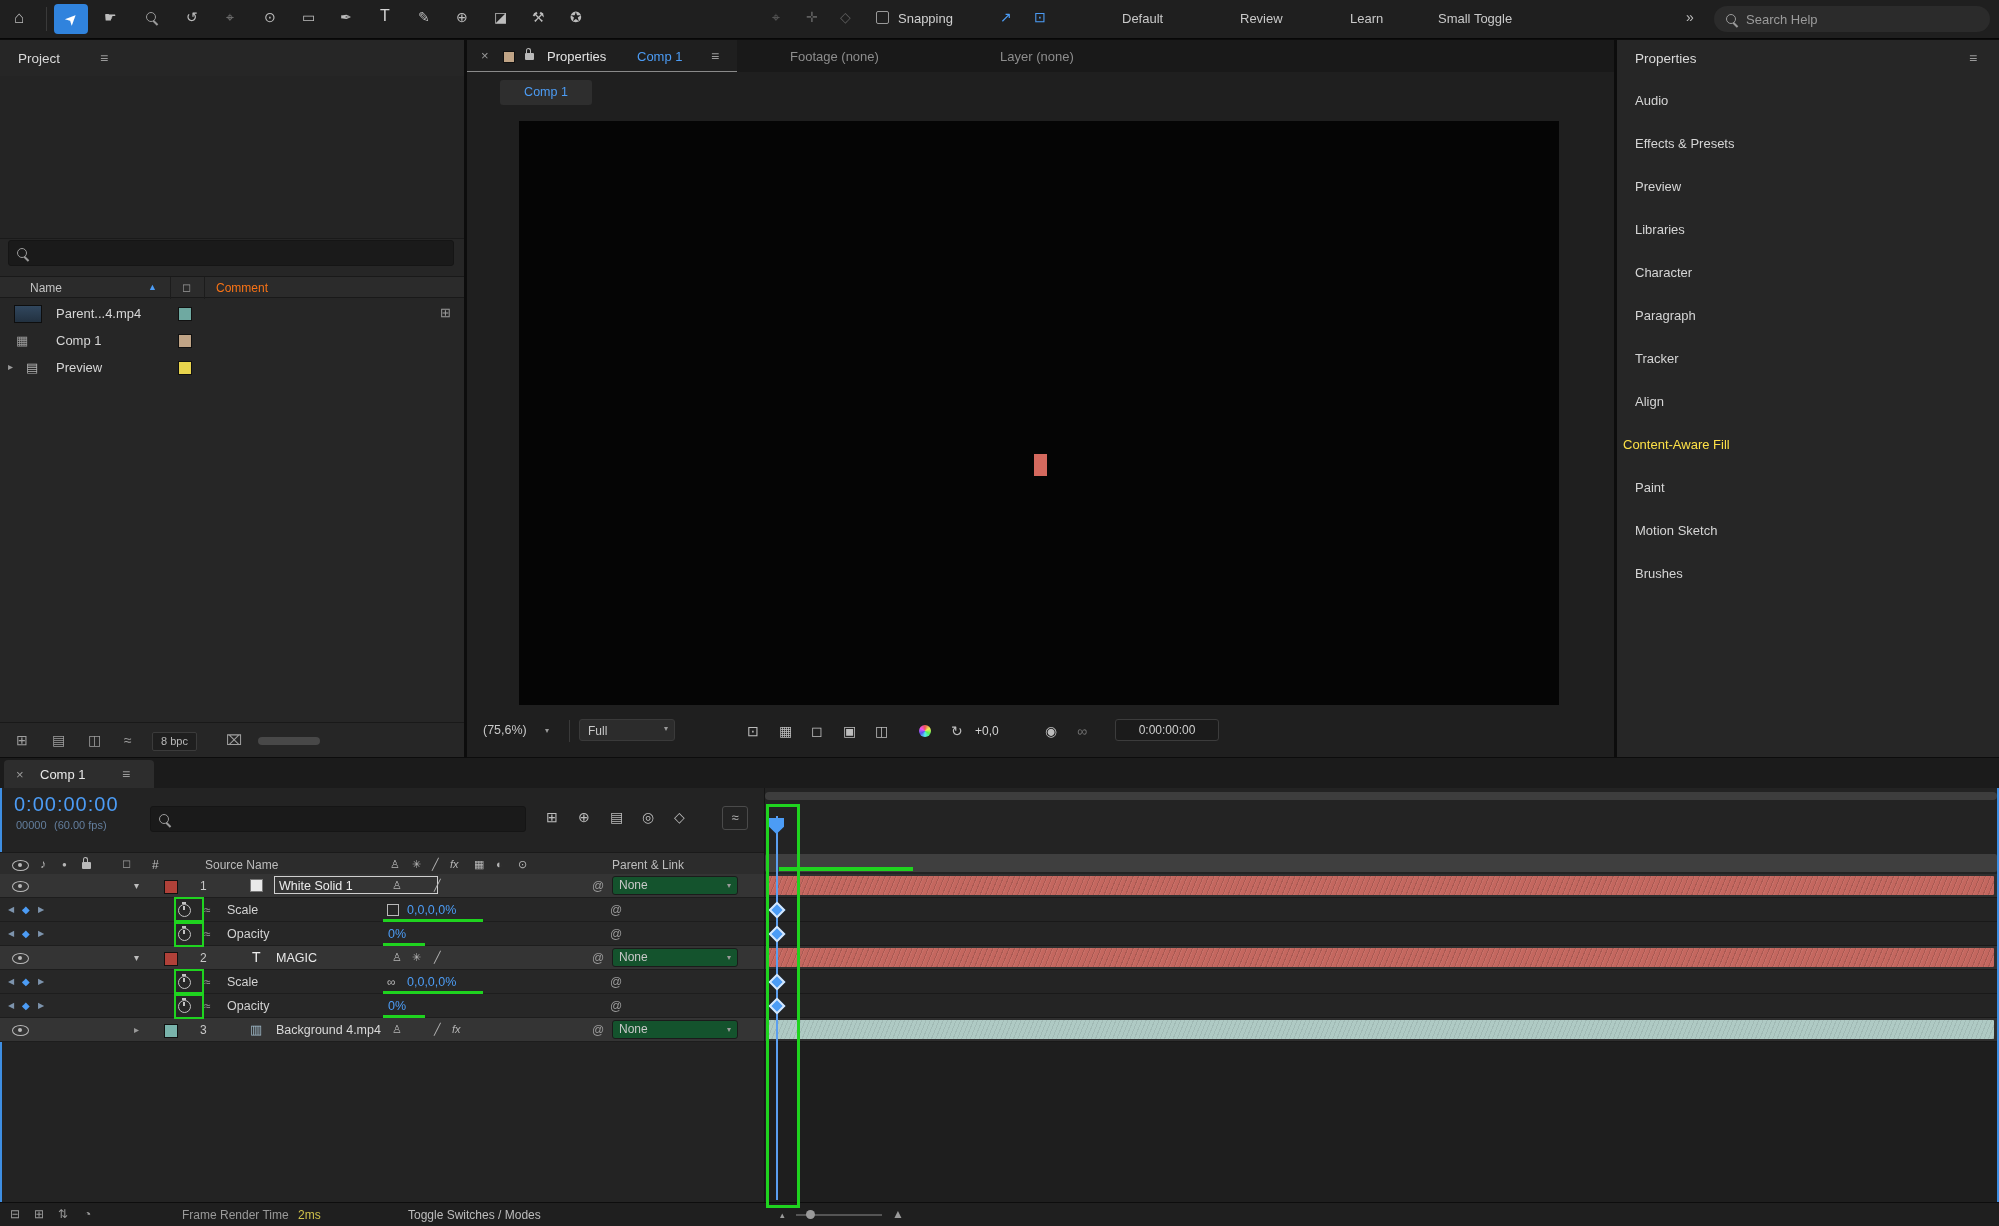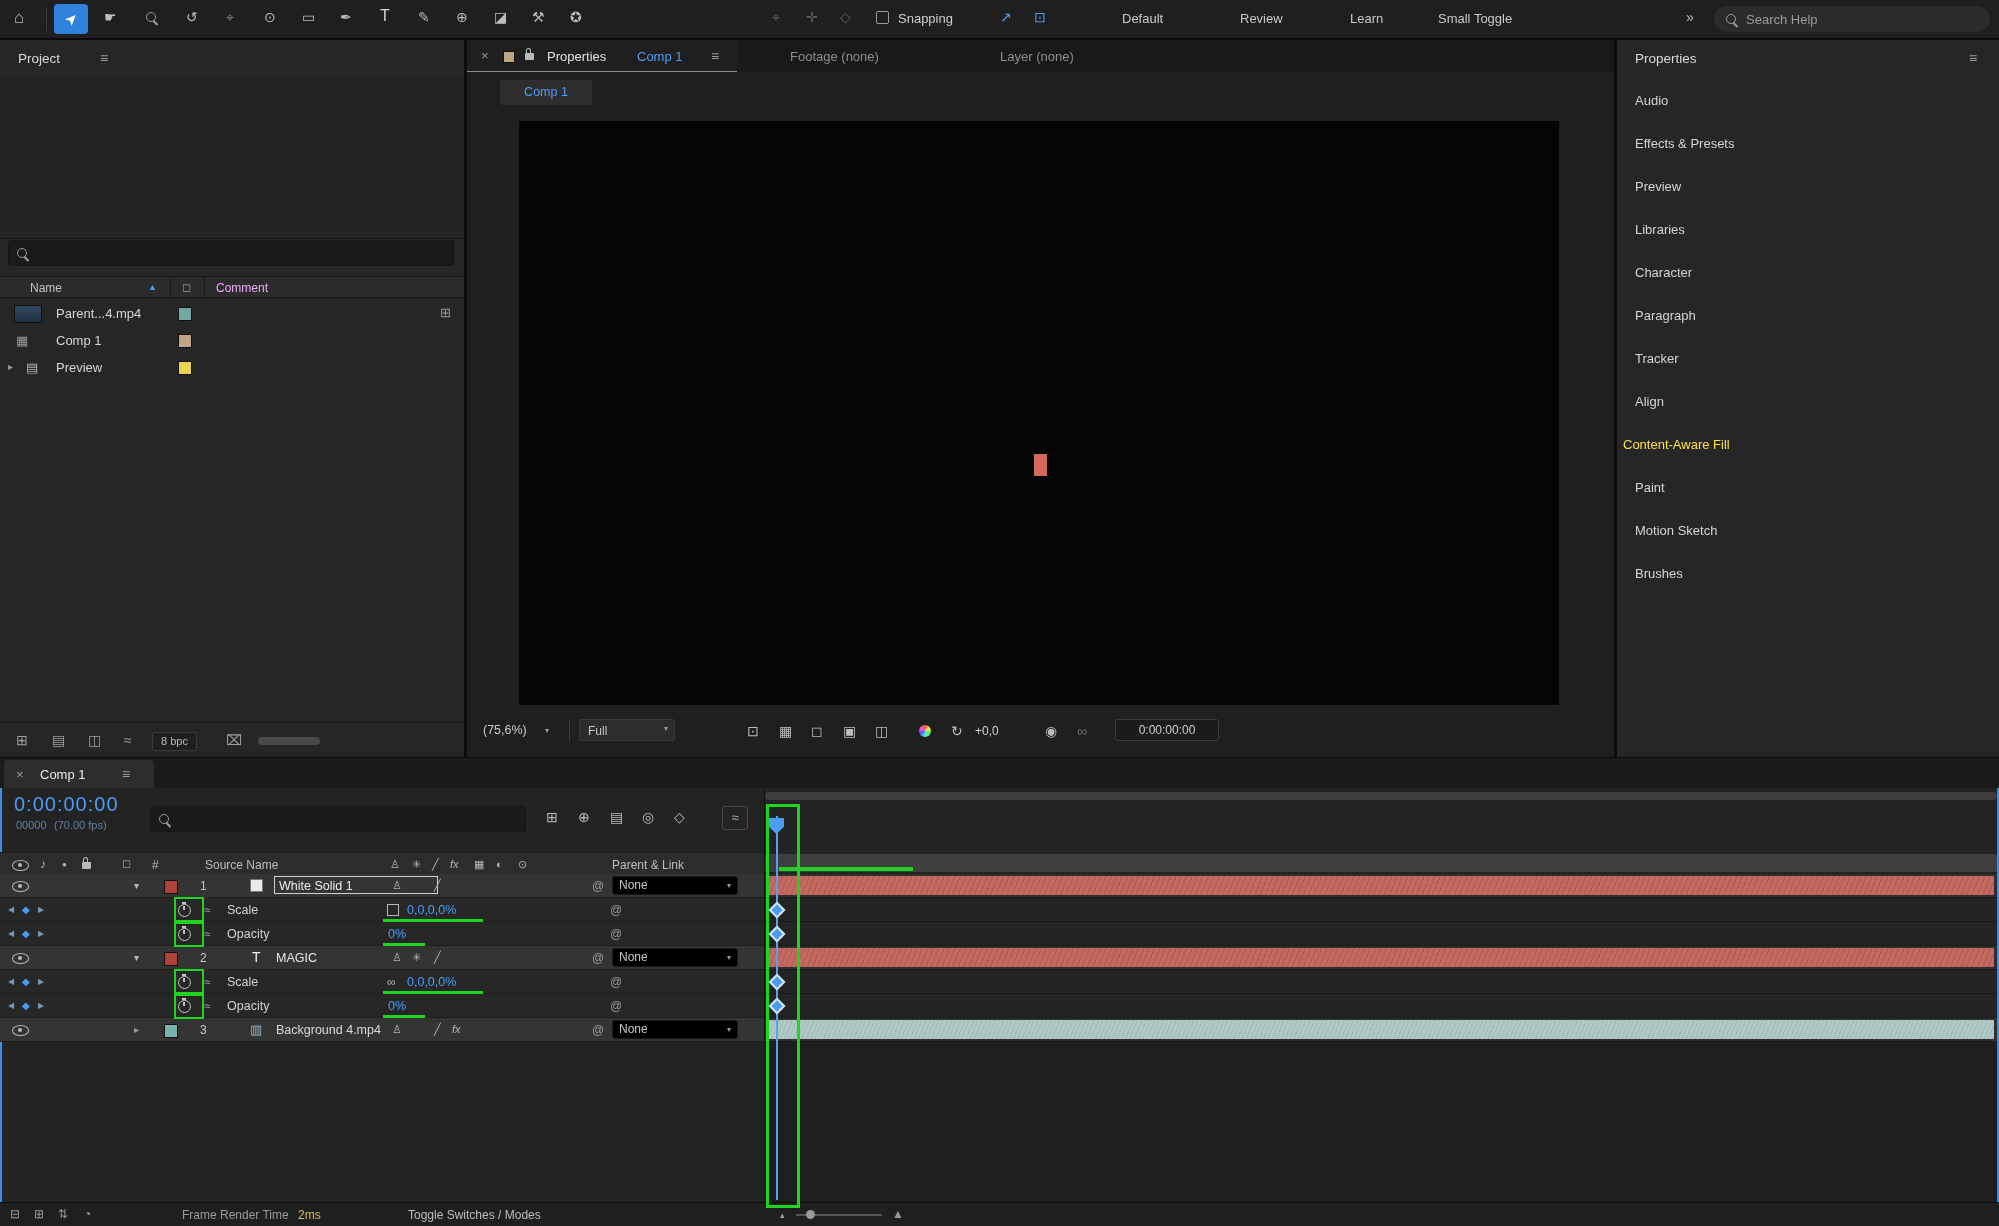--- a/index.html
+++ b/index.html
@@ -16,21 +16,21 @@
   .lock::before{content:"";position:absolute;left:1px;top:-5px;width:5px;height:5px;border:1.5px solid #b9b9b9;border-bottom:none;border-radius:4px 4px 0 0;box-sizing:border-box}
   .eye{position:absolute;width:15px;height:9px;border:1px solid #b9b9b9;border-radius:50%}
   .eye::after{content:"";position:absolute;left:4.5px;top:2px;width:4px;height:4px;border-radius:50%;background:#b9b9b9}
   .stopwatch{position:absolute;width:11px;height:11px;border:1.5px solid #c3c3c3;border-radius:50%}
   .stopwatch::before{content:"";position:absolute;left:3px;top:-3.5px;width:3.5px;height:2px;background:#c3c3c3}
   .stopwatch::after{content:"";position:absolute;left:4px;top:1px;width:1.5px;height:4px;background:#c3c3c3}
   .toolactive{position:absolute;width:34px;height:30px;background:#3083DD;border-radius:4px;display:flex;align-items:center;justify-content:center}
   .selglyph{color:#fff;font-size:15px;transform:rotate(-45deg)}
   .searchchip{position:absolute;background:#2b2b2b;border-radius:13px}
   .inputbox{position:absolute;background:#1a1a1a;border:1px solid #151515;border-radius:3px}
-  .dd{position:absolute;width:126px;height:19px;background:#000000;border:1px solid #1b1b1b;border-radius:3px;color:#c9c9c9;font-size:12px;line-height:17px;padding:0 6px;box-sizing:border-box}
+  .dd{position:absolute;width:126px;height:19px;background:#14532d;border:1px solid #1b1b1b;border-radius:3px;color:#c9c9c9;font-size:12px;line-height:17px;padding:0 6px;box-sizing:border-box}
   .ddcar{position:absolute;right:6px;top:5px;font-size:8px;color:#9a9a9a;line-height:1}
   .lrow{position:absolute;left:0;width:765px;height:24px;background:#343434;border-bottom:1px solid #1d1d1d;box-sizing:border-box}
   .prow{position:absolute;left:0;width:765px;height:24px;background:#272727;border-bottom:1px solid #1d1d1d;box-sizing:border-box}
   .trk{position:absolute;left:765px;width:1232px;height:24px;border-bottom:1px solid #191919;box-sizing:border-box}
   .trk.layer{background:#2f2f2f}
   .trk.prop{background:#242424}
   .bar{position:absolute;left:1px;top:2px;width:1228px;height:19px;border-radius:1px;z-index:1}
   .bar.red{background:#C4675F;background-image:repeating-linear-gradient(112deg,rgba(0,0,0,.13) 0 1px,rgba(255,255,255,.05) 1px 2px,transparent 2px 5px)}
   .bar.teal{background:#AFCAC4;background-image:repeating-linear-gradient(112deg,rgba(0,0,0,.08) 0 1px,transparent 1px 4px)}
   .kf{position:absolute;width:8px;height:8px;background:#4c9cf5;border:2px solid #d6e7fb;transform:rotate(45deg);z-index:6}
@@ -100,21 +100,21 @@
     <div class="inputbox" style="left:8px;top:200px;width:444px;height:24px">
       <span class="mag" style="left:8px;top:7px"></span>
     </div>
 
     <div style="position:absolute;left:0;top:236px;width:464px;height:22px;background:#2b2b2b;border-top:1px solid #191919;border-bottom:1px solid #191919;box-sizing:border-box">
       <span class="t" style="left:30px;top:5px;font-size:12px;color:#c3c3c3">Name</span>
       <span class="t" style="left:148px;top:6px;font-size:9px;color:#4C9CF5">▲</span>
       <div class="vline" style="left:170px;top:0;height:22px;background:#1c1c1c"></div>
       <span class="ic" style="left:182px;top:5px;font-size:11px;color:#9a9a9a">◻</span>
       <div class="vline" style="left:204px;top:0;height:22px;background:#1c1c1c"></div>
-      <span class="t" style="left:216px;top:5px;font-size:12px;color:#f0abfc">Comment</span>
+      <span class="t" style="left:216px;top:5px;font-size:12px;color:#f97316">Comment</span>
     </div>
 
     <div style="position:absolute;left:0;top:260px;width:464px;height:27px">
       <div class="thumb" style="left:14px;top:5px"></div>
       <span class="t" style="left:56px;top:7px;color:#d6d6d6">Parent...4.mp4</span>
       <div class="chip" style="left:178px;top:7px;background:#6FA9A1"></div>
       <span class="ic" style="left:440px;top:6px;font-size:13px;color:#9a9a9a">⊞</span>
     </div>
     <div style="position:absolute;left:0;top:287px;width:464px;height:27px">
       <span class="ic" style="left:16px;top:7px;font-size:13px;color:#9a9a9a">▦</span>
@@ -207,21 +207,21 @@
     <div style="position:absolute;left:0;top:0;width:1999px;height:30px;background:#1b1b1b">
       <div style="position:absolute;left:4px;top:2px;width:150px;height:28px;background:#2d2d2d;border-radius:4px 4px 0 0">
         <span class="ic" style="left:12px;top:8px;font-size:13px;color:#9a9a9a">×</span>
         <span class="t" style="left:36px;top:8px;color:#e9e9e9">Comp 1</span>
         <span class="ic" style="left:118px;top:7px;color:#9a9a9a">≡</span>
       </div>
     </div>
 
     <span class="t" style="left:14px;top:36px;font-size:20px;letter-spacing:1px;color:#4C9CF5">0:00:00:00</span>
     <span class="t" style="left:16px;top:62px;font-size:11px;color:#647f9e">00000</span>
-    <span class="t" style="left:54px;top:62px;font-size:11px;color:#647f9e">(70.00 fps)</span>
+    <span class="t" style="left:54px;top:62px;font-size:11px;color:#647f9e">(60.00 fps)</span>
     <div class="inputbox" style="left:150px;top:48px;width:374px;height:24px">
       <span class="mag" style="left:8px;top:7px"></span>
     </div>
     <span class="ic" style="left:546px;top:52px">⊞</span>
     <span class="ic" style="left:578px;top:52px">⊕</span>
     <span class="ic" style="left:610px;top:52px">▤</span>
     <span class="ic" style="left:642px;top:52px">◎</span>
     <span class="ic" style="left:674px;top:52px">◇</span>
     <div style="position:absolute;left:722px;top:48px;width:26px;height:24px;border:1px solid #4a4a4a;border-radius:3px;box-sizing:border-box;text-align:center">
       <span class="t" style="position:static;font-size:13px;line-height:22px;color:#b5b5b5">≈</span>

